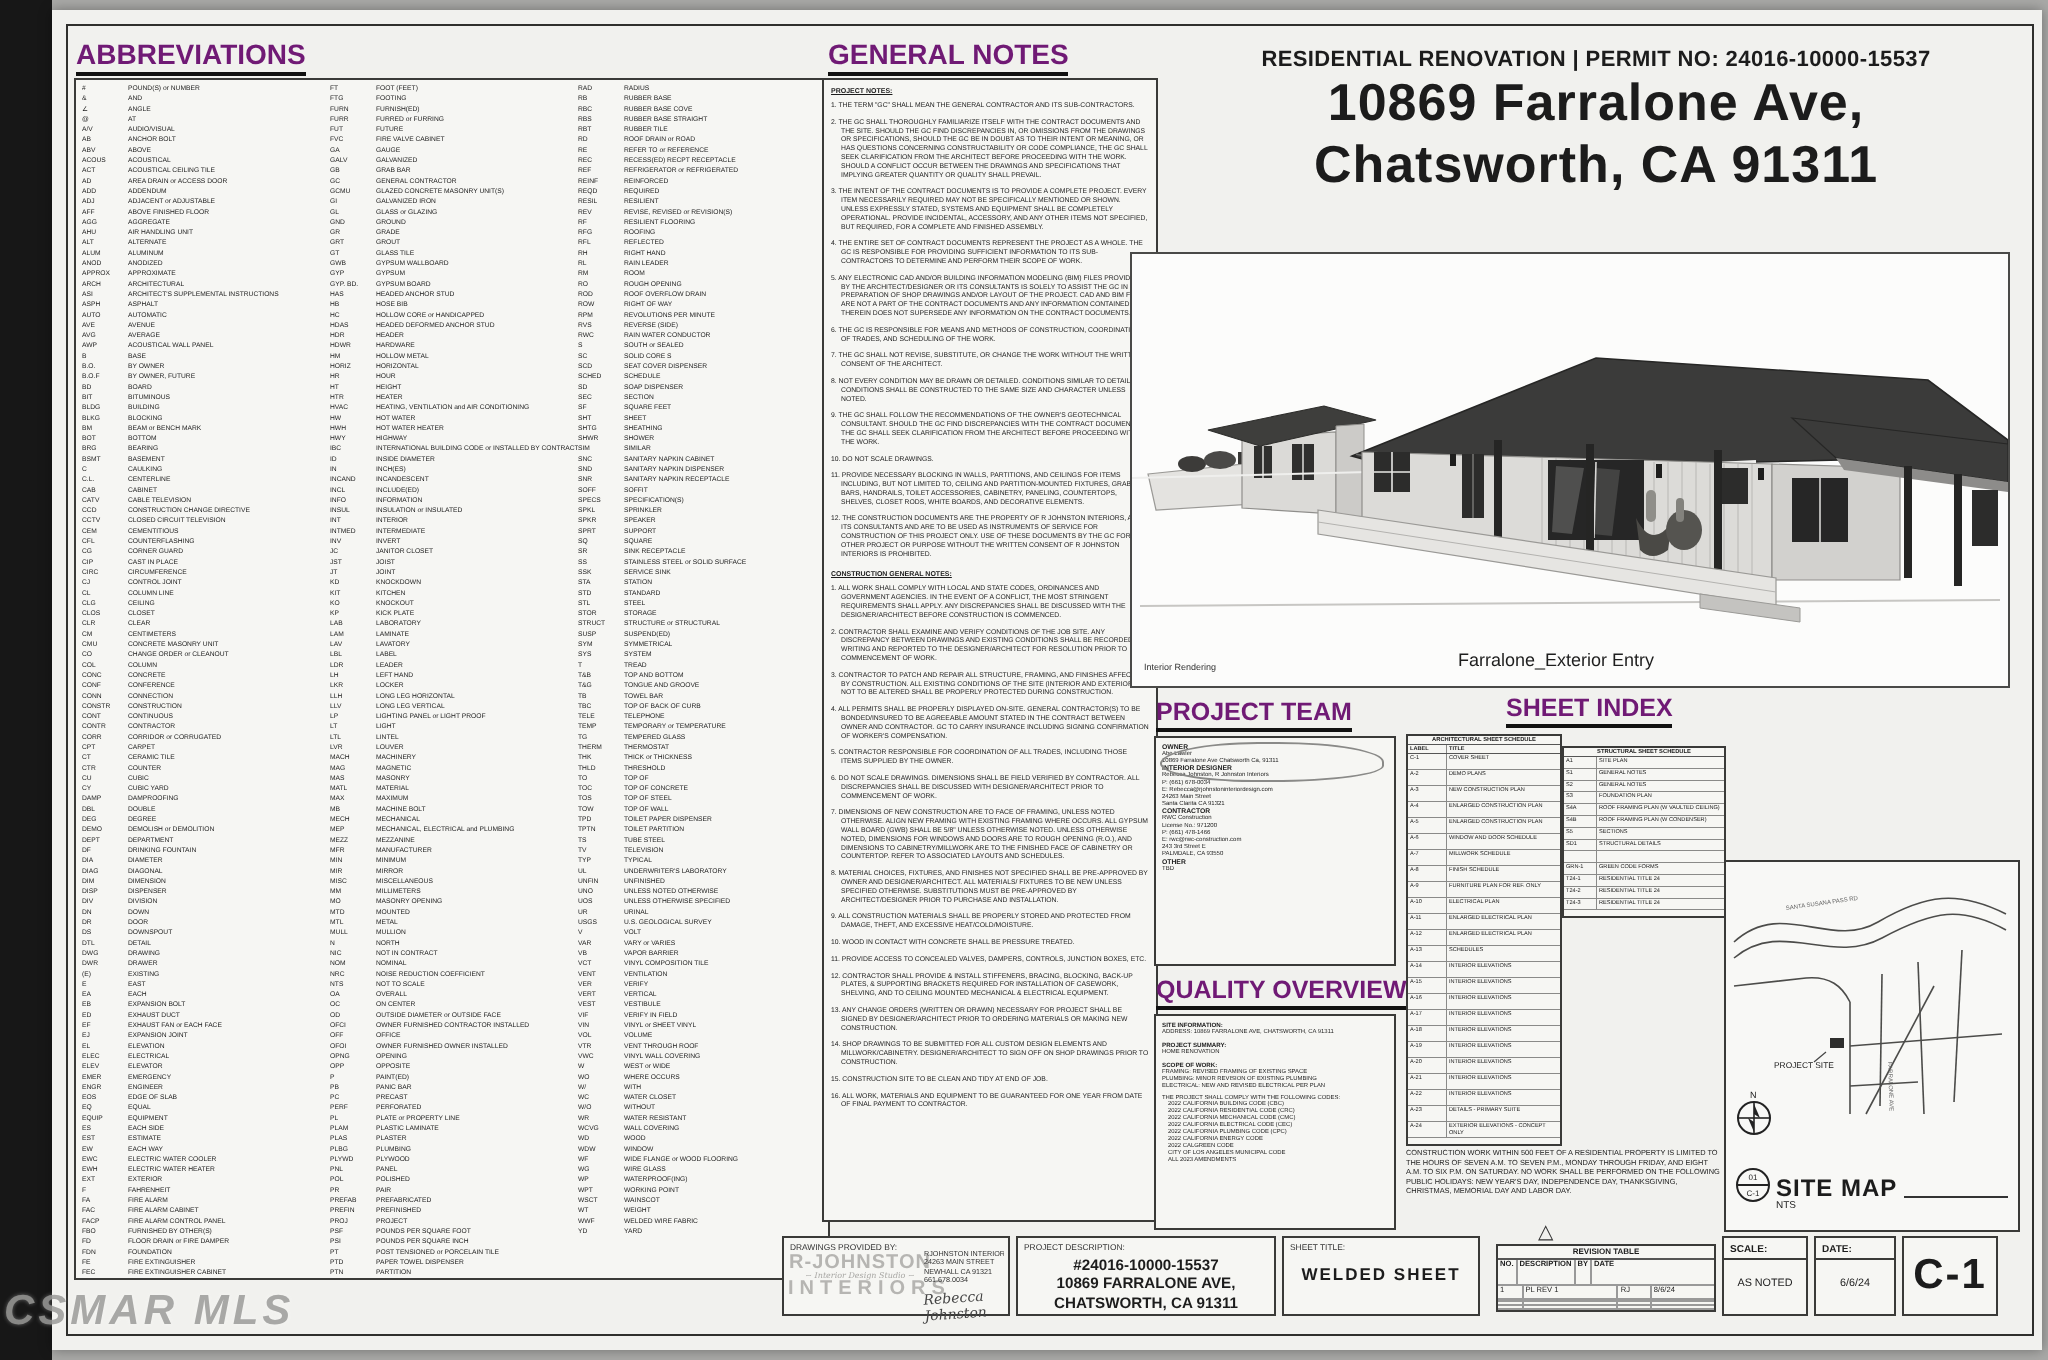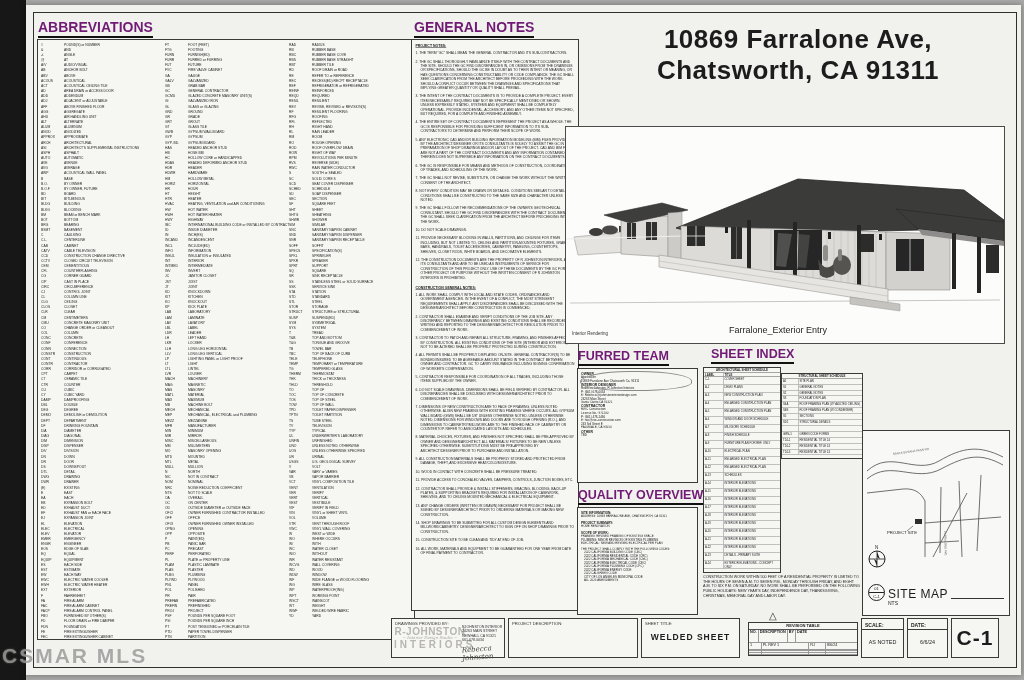--- a/index.html
+++ b/index.html
@@ -54,21 +54,21 @@
   .ov-inner{width:238px;height:212px;padding:6px;box-sizing:border-box;}
   .ov-head{font-size:6.2px;font-weight:bold;margin-top:6px;}
   .ov-head:first-child{margin-top:0;}
   .ov-line{font-size:5.9px;line-height:6.9px;white-space:nowrap;overflow:hidden;}
   .ov-code{font-size:5.9px;line-height:6.9px;padding-left:6px;white-space:nowrap;overflow:hidden;}
   
   .map-box{left:862px;top:430px;width:146px;height:184px;border:1px solid #3a3a38;background:#f8f8f6;}
   .map-label{left:868px;top:584px;width:136px;display:flex;align-items:flex-end;}
   .bubble{width:15px;height:15px;border:1px solid #222;border-radius:50%;font-size:4px;text-align:center;line-height:7px;flex:none;background:#f8f8f6;}
   .bubble b{display:block;border-bottom:1px solid #222;font-weight:normal;}
-  .map-title{font-size:12px;font-weight:normal;margin:0 3px;letter-spacing:.5px;}
+  .map-title{font-size:12px;font-weight:bold;margin:0 3px;letter-spacing:.5px;}
   .map-rule{flex:1;border-bottom:1px solid #333;margin-bottom:2px;}
   .map-nts{left:888px;top:600px;font-size:5px;}
   
   .cell{border:1px solid #3a3a38;background:#f6f6f3;box-sizing:border-box;}
   .cell-label{font-size:4.2px;color:#333;padding:2px 0 0 3px;}
   .logo-wrap{text-align:center;width:72px;margin-left:2px;margin-top:1px;}
   .logo1{font-size:10px;font-weight:bold;color:#b6b5b2;letter-spacing:.5px;line-height:9px;}
   .logo-script{font-family:"DejaVu Serif",serif;font-style:italic;font-size:4px;color:#a8a7a4;line-height:4px;}
   .logo2{font-size:10px;font-weight:bold;color:#b6b5b2;letter-spacing:3px;line-height:10px;}
   .firm{position:absolute;right:2px;top:6px;width:40px;}
@@ -79,21 +79,21 @@
   .rev-tbl{width:100%;height:100%;display:flex;flex-direction:column;font-size:3.8px;}
   .rev-cap{text-align:center;font-weight:bold;border-bottom:1px solid #555;font-size:4px;line-height:6px;}
   .rev-row{display:flex;border-bottom:1px solid #999;flex:1;}
   .rev-row div{border-right:1px solid #999;padding:0 1px;overflow:hidden;white-space:nowrap;line-height:5.5px;}
   .rev-row div:last-child{border-right:none;}
   .rc1{width:10%;} .rc2{width:46%;} .rc3{width:14%;} .rc4{width:30%;}
   .tri{left:769px;top:610px;font-size:10px;color:#333;}
   .sd-label{font-size:5px;font-weight:bold;padding:3px 0 0 3px;border-bottom:1px solid #3a3a38;height:11px;box-sizing:border-box;}
   .sd-val{text-align:center;font-size:5.4px;padding-top:9px;}
   .sheet-num{font-size:21px;font-weight:800;text-align:center;line-height:38px;letter-spacing:1px;}
-  .watermark{left:2px;top:644px;font-size:21px;font-weight:600;color:#9c9c9a;letter-spacing:2px;opacity:.85;text-shadow:0 0 2px rgba(255,255,255,.4);}
+  .watermark{left:2px;top:644px;font-size:21px;font-weight:600;color:#9c9c9a;letter-spacing:2px;opacity:.85;text-shadow:0 0 2px rgba(255,255,255,.4);font-style:italic;}
 </style>
 </head>
 <body>
 
 <div class="abs strip"></div>
 <div class="abs sheet"></div>
 <div class="abs frame"></div>
 
 <div class="abs sec-title" style="left:38px;top:19px;font-size:14px;"><span>ABBREVIATIONS</span></div>
 <div class="abs box" style="left:37px;top:39px;width:376px;height:599px;">
@@ -1525,20 +1525,21 @@
         <div class="note">12. CONTRACTOR SHALL PROVIDE &amp; INSTALL STIFFENERS, BRACING, BLOCKING, BACK-UP PLATES, &amp; SUPPORTING BRACKETS REQUIRED FOR INSTALLATION OF CASEWORK, SHELVING, AND TO CEILING MOUNTED MECHANICAL &amp; ELECTRICAL EQUIPMENT.</div>
         <div class="note">13. ANY CHANGE ORDERS (WRITTEN OR DRAWN) NECESSARY FOR PROJECT SHALL BE SIGNED BY DESIGNER/ARCHITECT PRIOR TO ORDERING MATERIALS OR MAKING NEW CONSTRUCTION.</div>
         <div class="note">14. SHOP DRAWINGS TO BE SUBMITTED FOR ALL CUSTOM DESIGN ELEMENTS AND MILLWORK/CABINETRY. DESIGNER/ARCHITECT TO SIGN OFF ON SHOP DRAWINGS PRIOR TO CONSTRUCTION.</div>
         <div class="note">15. CONSTRUCTION SITE TO BE CLEAN AND TIDY AT END OF JOB.</div>
         <div class="note">16. ALL WORK, MATERIALS AND EQUIPMENT TO BE GUARANTEED FOR ONE YEAR FROM DATE OF FINAL PAYMENT TO CONTRACTOR.</div>
       </div>
   </div>
 </div>
 
 <div class="abs hdr">
+  <div class="permit">RESIDENTIAL RENOVATION | PERMIT NO: 24016-10000-15537</div>
   <div class="addr">10869 Farralone Ave,</div>
   <div class="addr">Chatsworth, CA 91311</div>
 </div>
 
 <div class="abs render-box">
   <svg width="438" height="216" viewBox="0 0 438 216">
 
     <line x1="4" y1="176" x2="434" y2="173" stroke="#c7c6c3" stroke-width="1"></line>
 
     <polygon points="8,110 66,104 78,124 12,128" fill="#e4e3e0" stroke="#9a9996" stroke-width="0.6"></polygon>
@@ -1616,21 +1617,21 @@
     <rect x="272" y="122" width="4" height="12" rx="2" fill="#83827d"></rect>
 
     <polygon points="93,128 322,162 322,176 93,140" fill="#e6e5e2" stroke="#9a9996" stroke-width="0.6"></polygon>
     <polygon points="284,170 334,177 334,184 284,177" fill="#c4c3c0" stroke="#9a9996" stroke-width="0.5"></polygon>
     <line x1="93" y1="134" x2="322" y2="169" stroke="#b3b2af" stroke-width="0.5"></line>
   </svg>
 </div>
 <div class="abs cap-left">Interior Rendering</div>
 <div class="abs cap-center">Farralone_Exterior Entry</div>
 
-<div class="abs sec-title" style="left:578px;top:349px;font-size:12.5px;"><span>FURRED TEAM</span></div>
+<div class="abs sec-title" style="left:578px;top:349px;font-size:12.5px;"><span>PROJECT TEAM</span></div>
 <div class="abs box" style="left:577px;top:368px;width:119px;height:113px;">
   <div class="s2 team-inner">
       <div class="team-sec">
       <div class="team-head">OWNER</div>
       <div>
           <div class="team-line">Abe Lawler</div>
           <div class="team-line">10869 Farralone Ave Chatsworth Ca, 91311</div>
         </div>
     </div>
       <div class="team-sec">
@@ -1657,21 +1658,21 @@
       <div class="team-sec">
       <div class="team-head">OTHER</div>
       <div>
           <div class="team-line">TBD</div>
         </div>
     </div>
     </div>
 </div>
 <div class="abs cloud"></div>
 
-<div class="abs sec-title" style="left:711px;top:347px;font-size:12.5px;"><span>SHEET INDEX</span></div>
+<div class="abs sec-title" style="left:753px;top:347px;font-size:12.5px;"><span>SHEET INDEX</span></div>
 <div class="abs box arch" style="left:703px;top:367px;width:76px;height:204px;">
   <div class="s2 tbl-inner" style="width:152px;">
     <div class="tbl-cap">ARCHITECTURAL SHEET SCHEDULE</div>
     <div class="tbl-hrow">
       <div class="tbl-c1">LABEL</div>
       <div class="tbl-c2">TITLE</div>
     </div>
     <div>
         <div class="tbl-row">
         <div class="tbl-c1">C-1</div>
@@ -1914,20 +1915,25 @@
         <div class="firm-line">RJOHNSTON INTERIORS</div>
         <div class="firm-line">24263 MAIN STREET</div>
         <div class="firm-line">NEWHALL CA 91321</div>
         <div class="firm-line">661.678.0034</div>
       </div>
     <div class="sig">Rebecca Johnston</div>
   </div>
 </div>
 <div class="abs cell" style="left:508px;top:618px;width:130px;height:40px;">
   <div class="cell-label">PROJECT DESCRIPTION:</div>
+  <div class="pd-lines">
+      <div>#24016-10000-15537</div>
+      <div>10869 FARRALONE AVE,</div>
+      <div>CHATSWORTH, CA 91311</div>
+    </div>
 </div>
 <div class="abs cell" style="left:641px;top:618px;width:99px;height:40px;">
   <div class="cell-label">SHEET TITLE:</div>
   <div class="st-title">WELDED SHEET</div>
 </div>
 <div class="abs tri">△</div>
 <div class="abs cell" style="left:748px;top:622px;width:110px;height:34px;">
   <div class="rev-tbl">
     <div class="rev-cap">REVISION TABLE</div>
     <div class="rev-row" style="font-weight:bold;">

